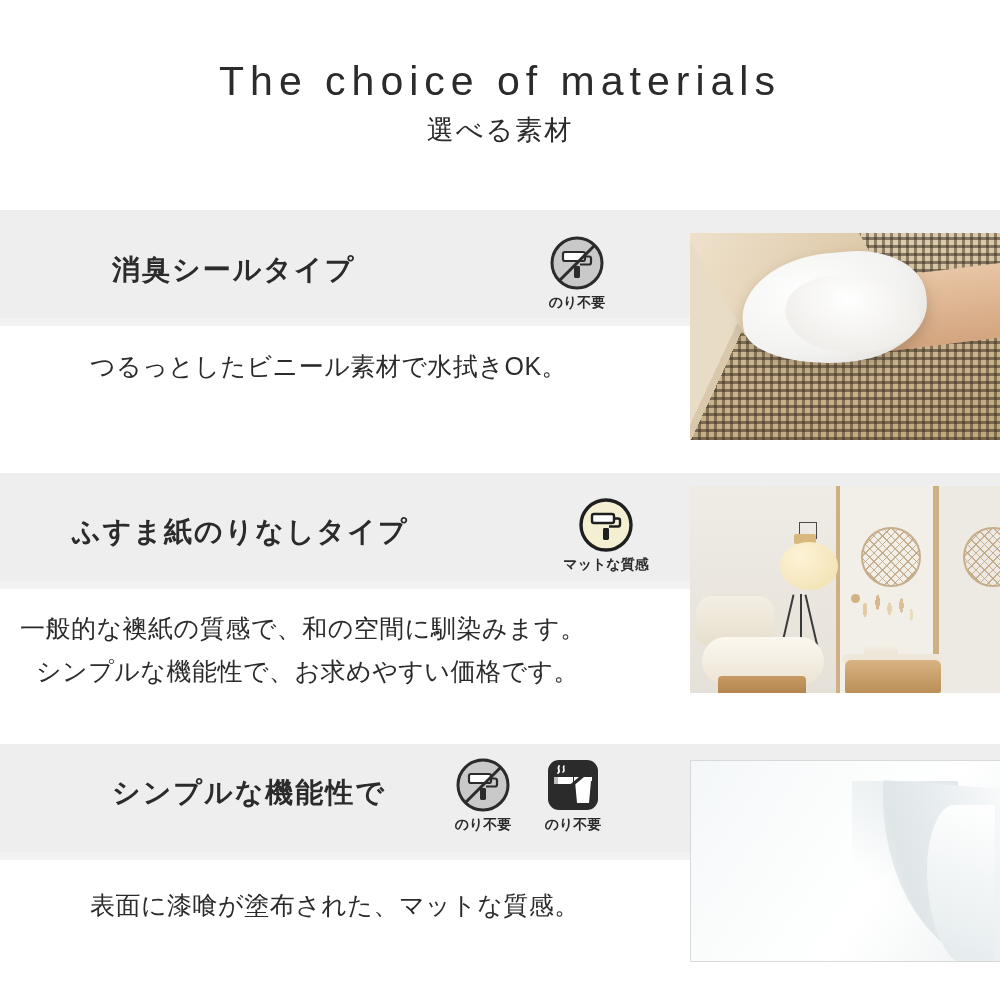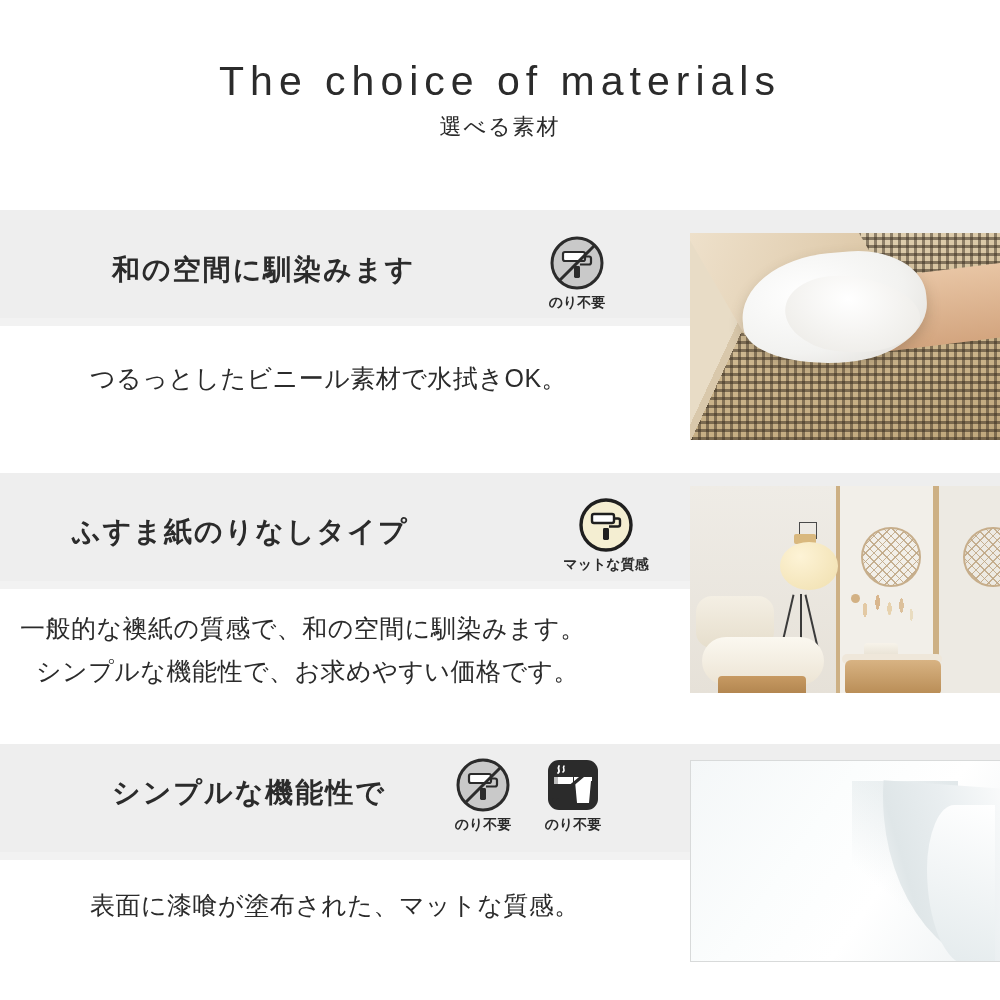--- a/index.html
+++ b/index.html
@@ -15,21 +15,21 @@
 
   
   .header{position:absolute;left:0;top:0;width:1000px;height:195px;text-align:center;}
   .title{
     position:absolute;left:0;top:58px;width:1000px;
     font-size:41px;letter-spacing:6px;font-weight:400;color:#2b2b2b;
     white-space:nowrap;
   }
   .subtitle{
     position:absolute;left:0;top:112px;width:1000px;
-    font-size:22px;letter-spacing:2px;font-weight:400;color:#2b2b2b;
+    font-size:27px;letter-spacing:2px;font-weight:400;color:#2b2b2b;
   }
 
   
   .section{position:absolute;left:0;width:1000px;}
   .band{
     position:absolute;left:0;width:1000px;height:108px;
     background:#eeeeee;
   }
   .band-fade{
     position:absolute;left:0;width:1000px;height:8px;
@@ -165,38 +165,38 @@
 
   <div class="header">
     <div class="title">The choice of materials</div>
     <div class="subtitle">選べる素材</div>
   </div>
 
   <div class="section" style="top:0">
     <div class="band" style="top:210px"></div>
     <div class="band-fade" style="top:318px"></div>
 
-    <div class="sec-title" style="left:112px;top:251px">和の空間に馴染みます</div>
+    <div class="sec-title" style="left:112px;top:251px">消臭シールタイプ</div>
 
     <div class="badges" style="left:542px;top:235px">
       <div class="badge">
         <div class="badge-glyph">
           <svg viewBox="0 0 56 56" width="56" height="56">
             <circle cx="28" cy="28" r="25" fill="#c9c9c9" stroke="#2b2b2b" stroke-width="3"></circle>
             <rect x="14" y="17" width="22" height="9" rx="2" fill="#ffffff" stroke="#2b2b2b" stroke-width="2.2"></rect>
             <path d="M36 21.5 h4 a2 2 0 0 1 2 2 v4 a2 2 0 0 1 -2 2 h-9" fill="none" stroke="#2b2b2b" stroke-width="2.2"></path>
             <rect x="25" y="31" width="6" height="12" rx="1.4" fill="#2b2b2b"></rect>
             <line x1="10" y1="46" x2="46" y2="10" stroke="#2b2b2b" stroke-width="3"></line>
           </svg>
         </div>
         <div class="badge-label">のり不要</div>
       </div>
     </div>
 
-    <div class="sec-desc" style="left:90px;top:357px">つるっとしたビニール素材で水拭きOK。</div>
+    <div class="sec-desc" style="left:90px;top:345px">つるっとしたビニール素材で水拭きOK。</div>
 
     <div class="photo p1" style="left:690px;top:233px;width:310px;height:207px">
       <div class="floor"></div>
       <div class="plank"></div>
       <div class="arm"></div>
       <div class="towel"></div>
       <div class="towel2"></div>
     </div>
   </div>
 

